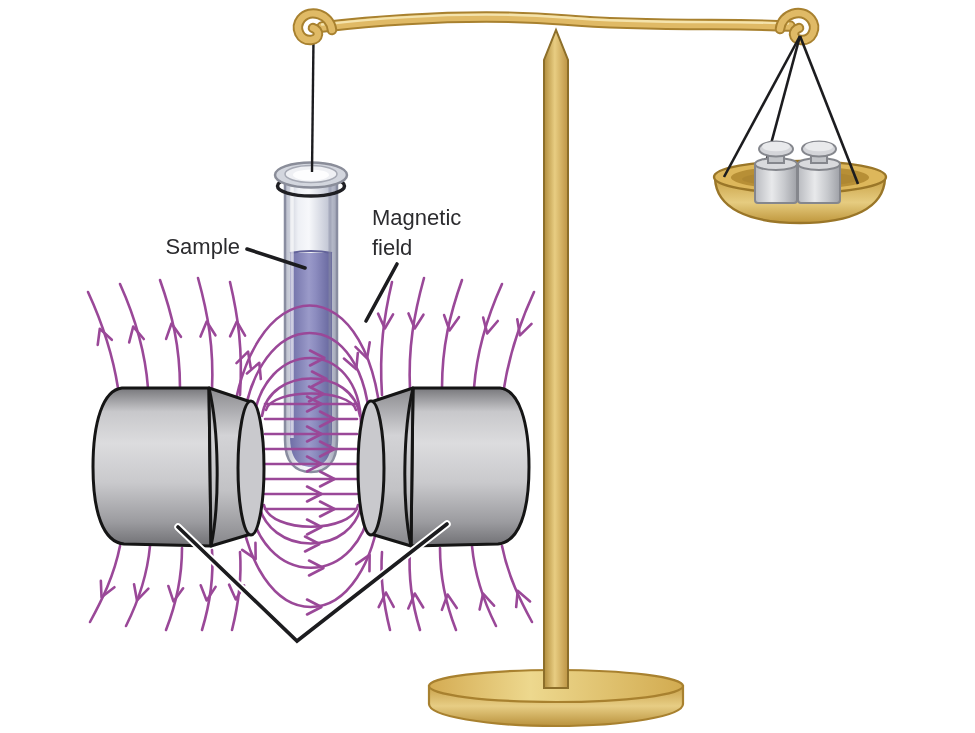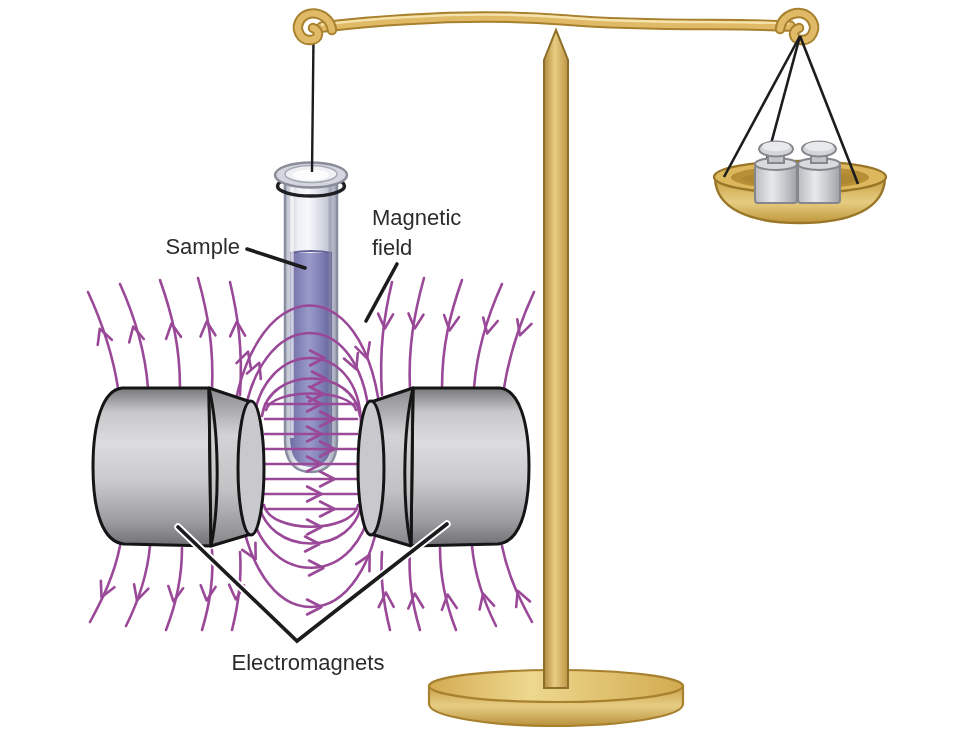--- a/index.html
+++ b/index.html
@@ -250,14 +250,13 @@
   <path class="ptr" d="M 247,249 L 305,268"></path>
   <path class="ptr" d="M 397,264 L 366,321"></path>
   <g>
     <path class="halo" d="M 178,527 L 297,641 L 447,524"></path>
     <path class="ptr" d="M 178,527 L 297,641 L 447,524"></path>
   </g>
 </svg>
 
 <div class="lbl right" style="left:140px;top:232px;width:100px;">Sample</div>
 <div class="lbl" style="left:372px;top:203px;width:110px;">Magnetic field</div>
-<div class="lbl center" style="left:216px;top:648px;width:184px;">Electromagnets</div>
 </div>
 
 </body></html>

